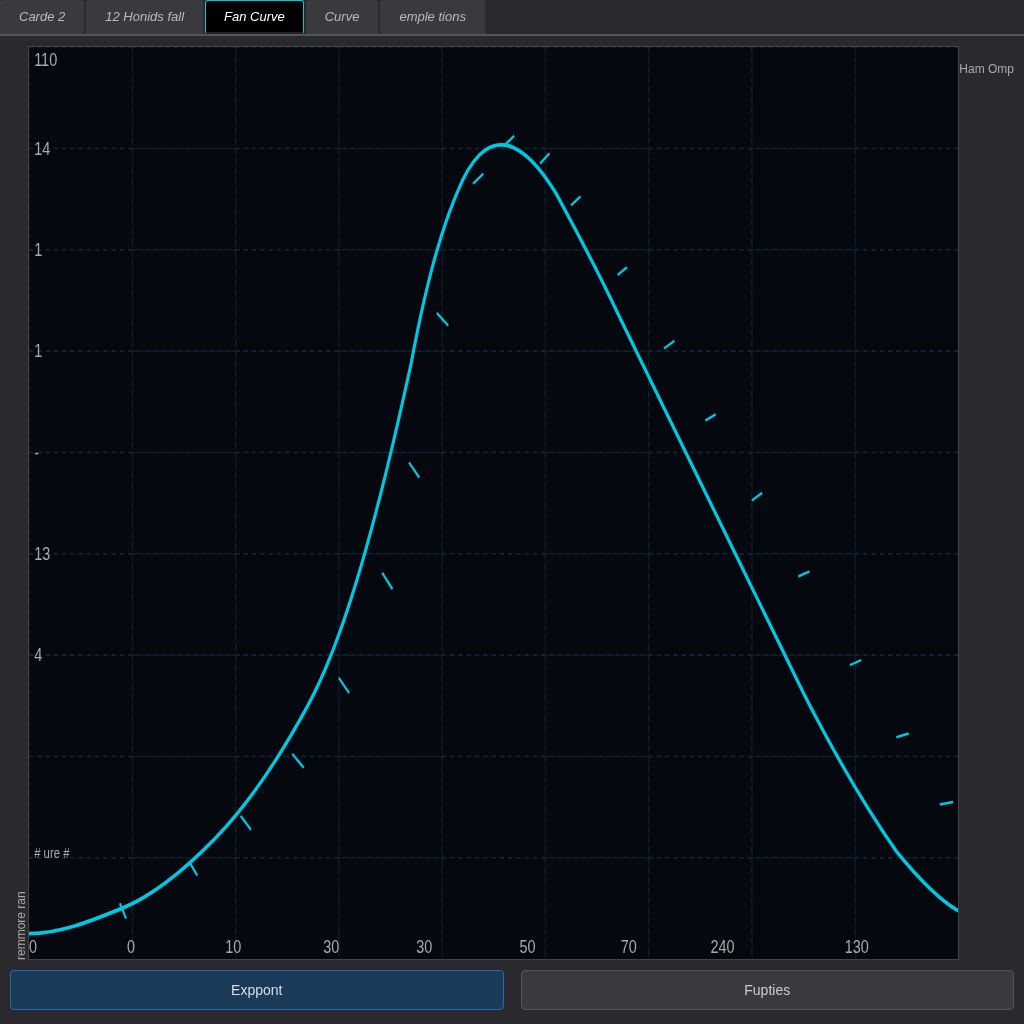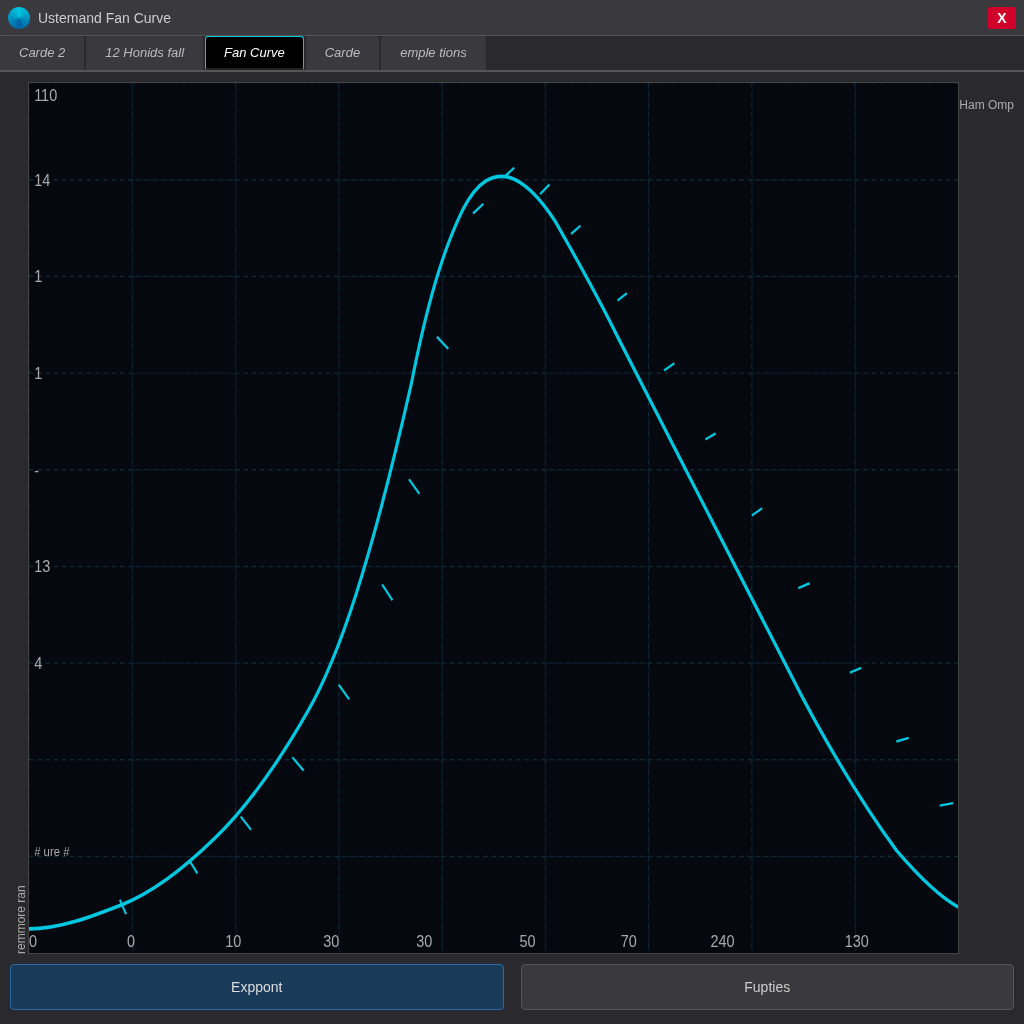--- a/index.html
+++ b/index.html
@@ -143,21 +143,21 @@
 
     .bottom-buttons {
       display: flex;
       gap: 8px;
       padding: 10px 10px 14px 10px;
       justify-content: space-between;
     }
 
     .bottom-btn {
       flex: 1;
-      height: 46px;
+      height: 40px;
       font-size: 14px;
       cursor: pointer;
       border-radius: 4px;
       border: 1px solid #555;
       color: #ddd;
     }
 
     .btn-export {
       background: #1a3a5a;
       border-color: #2a6aaa;
@@ -175,33 +175,26 @@
       background: #3a3a3e;
       border-color: #555;
       color: #ccc;
     }
   </style>
 </head>
 <body>
 
 <div class="window">
 
-  <div class="title-bar">
-    <div class="title-bar-left">
-      <div class="app-icon"></div>
-      <span class="title-text">Ustemand Fan Curve</span>
-    </div>
-    <button class="close-button">X</button>
-  </div>
 
   <div class="tab-bar">
     <div class="tab">Carde 2</div>
     <div class="tab">12 Honids fall</div>
     <div class="tab active">Fan Curve</div>
-    <div class="tab">Carde</div>
+    <div class="tab">Curve</div>
     <div class="tab">emple tions</div>
   </div>
 
   <div class="chart-area">
     <div class="chart-container">
       <div class="y-axis-label">remmore ran</div>
       <div class="chart-inner">
         <div class="chart-svg-wrapper">
           <svg class="chart" viewBox="0 0 900 720" preserveAspectRatio="none">
 

